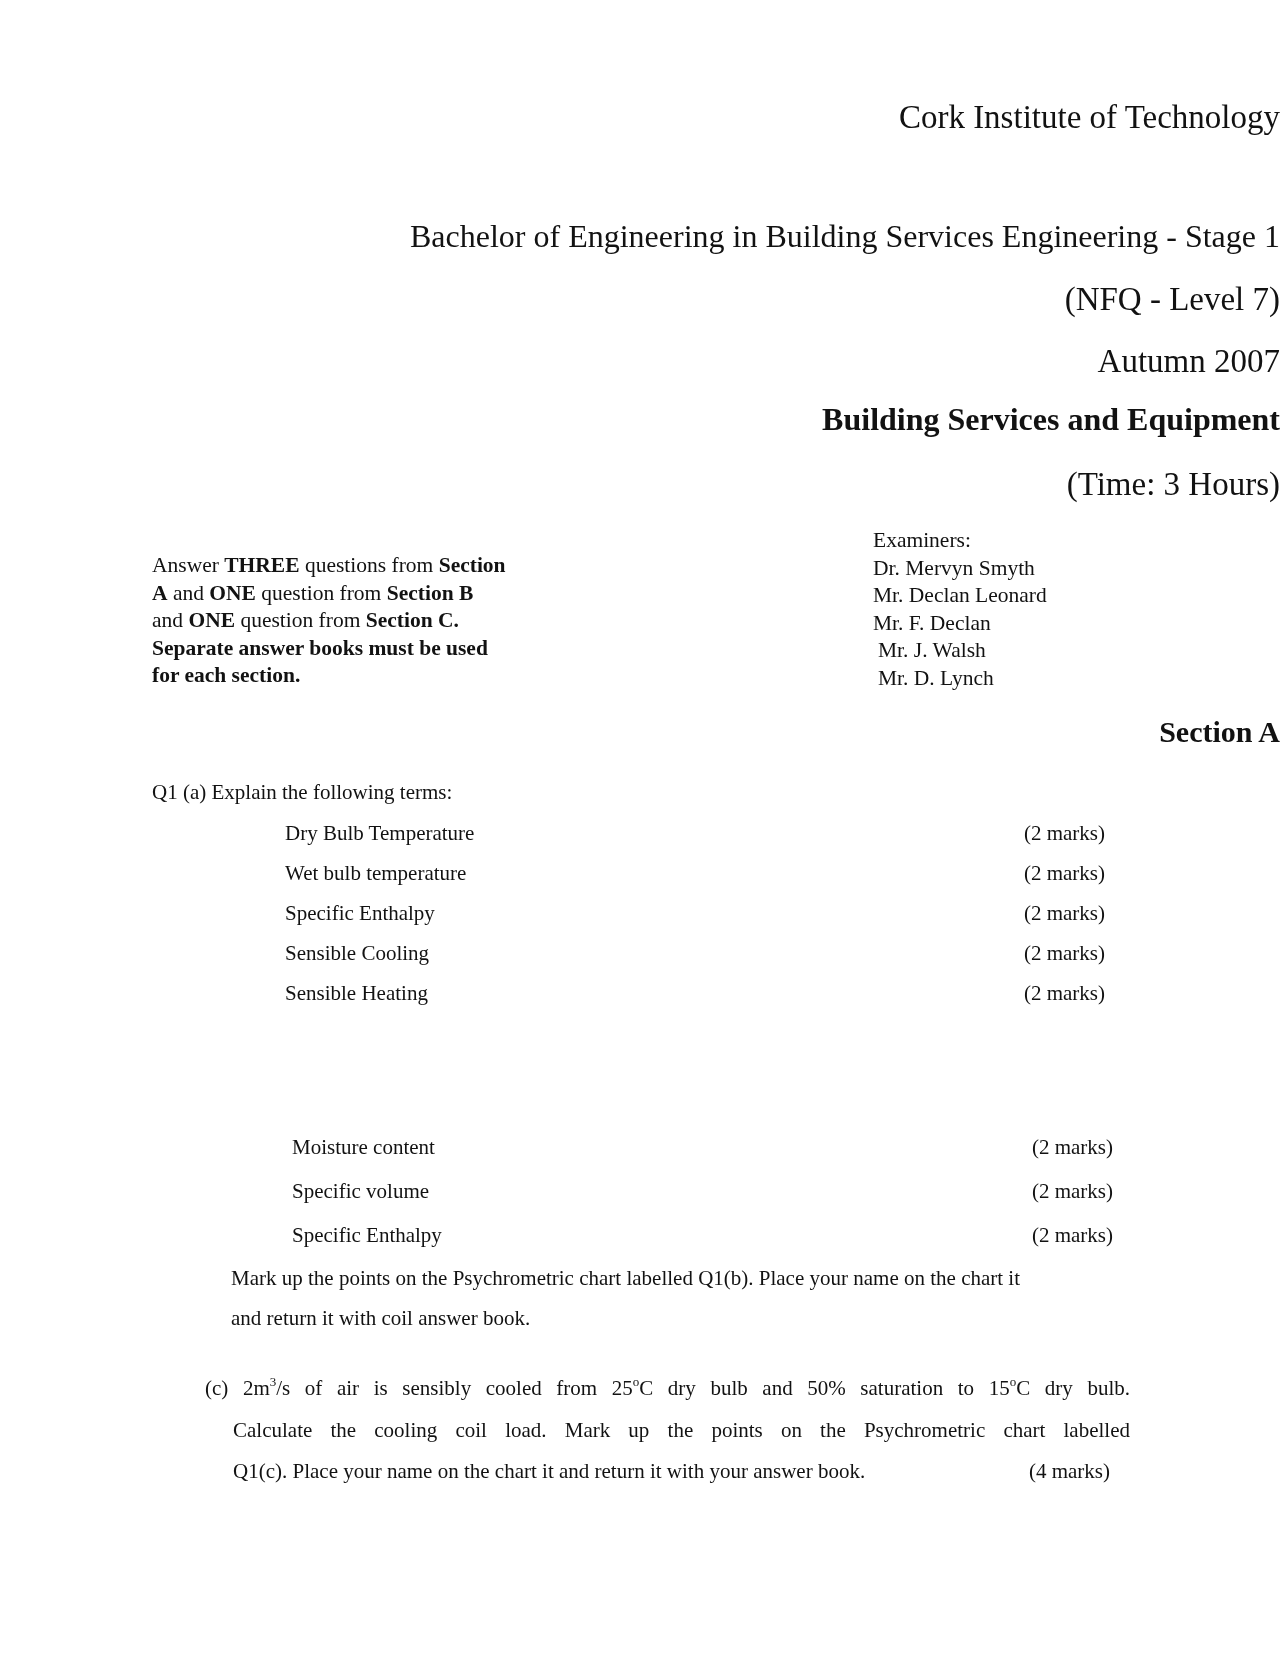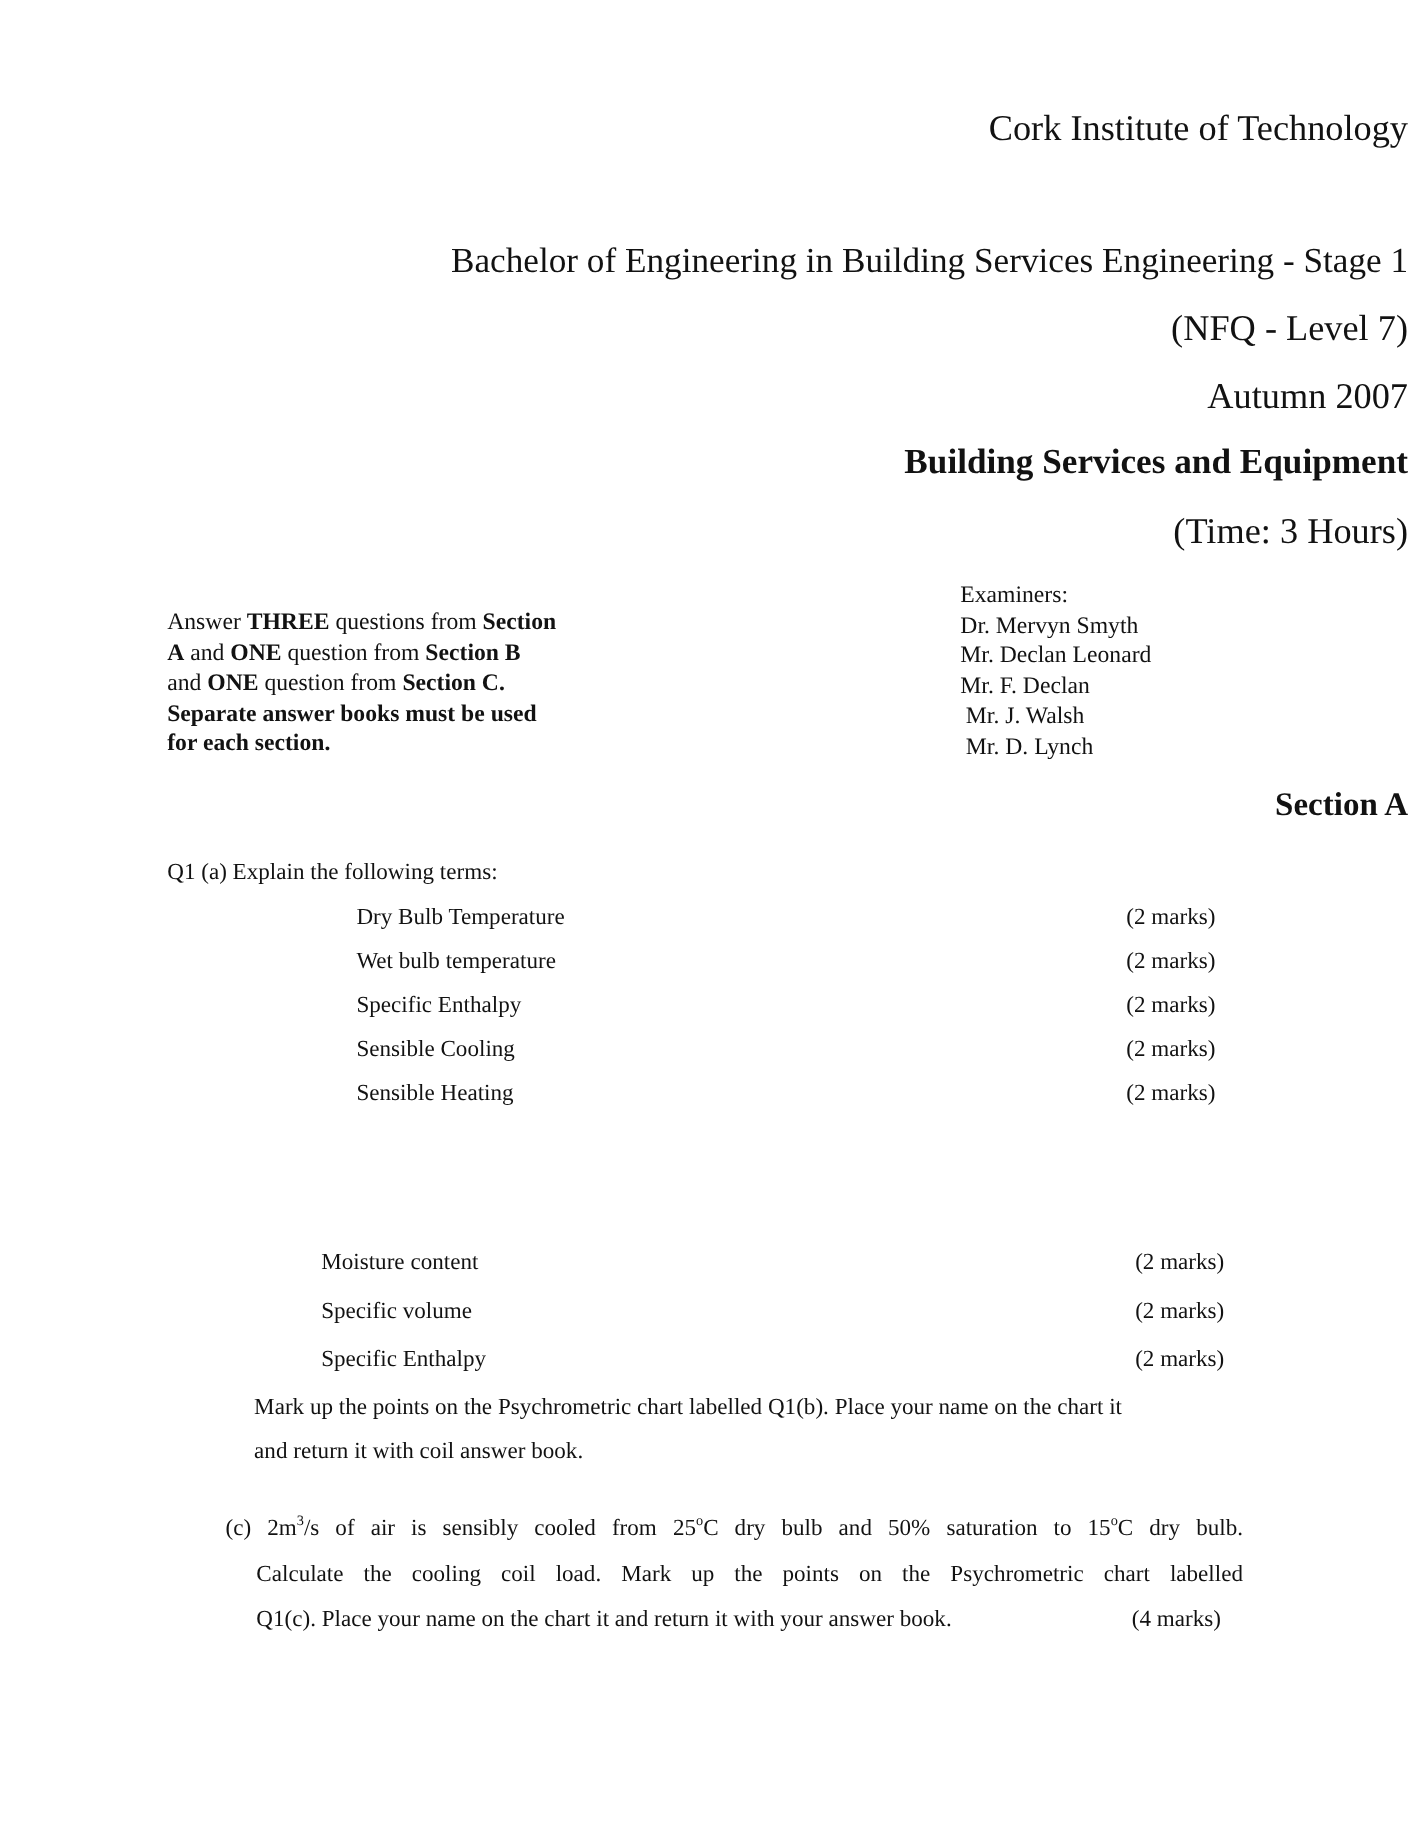--- a/index.html
+++ b/index.html
@@ -32,21 +32,21 @@
 
   .q1prompt{left:152px;top:779px;font-size:21px;line-height:27px;white-space:nowrap;}
 
   .rows{font-size:21px;}
   .rowsA{left:152px;top:820px;width:953px;}
   .rowsB{left:152px;top:1134px;width:961px;}
   .row{position:relative;line-height:27px;}
   .rowsA .row{height:40px;}
   .rowsB .row{height:44px;}
   .row .lbl{position:absolute;white-space:nowrap;}
-  .rowsA .lbl{left:133px;margin-left:39px;}
+  .rowsA .lbl{left:133px;}
   .rowsB .lbl{left:140px;}
   .row .mk{position:absolute;right:0;white-space:nowrap;}
 
   .bintro{left:198px;top:1046px;font-size:21px;line-height:43px;white-space:nowrap;}
   .bintro .cont{padding-left:25px;}
 
   .bnote{left:231px;top:1258px;font-size:21px;line-height:40px;white-space:nowrap;}
 
   .cpara{left:205px;top:1368px;width:925px;font-size:21px;line-height:41.5px;}
   .cline{text-align:justify;text-align-last:justify;padding-left:28px;}

